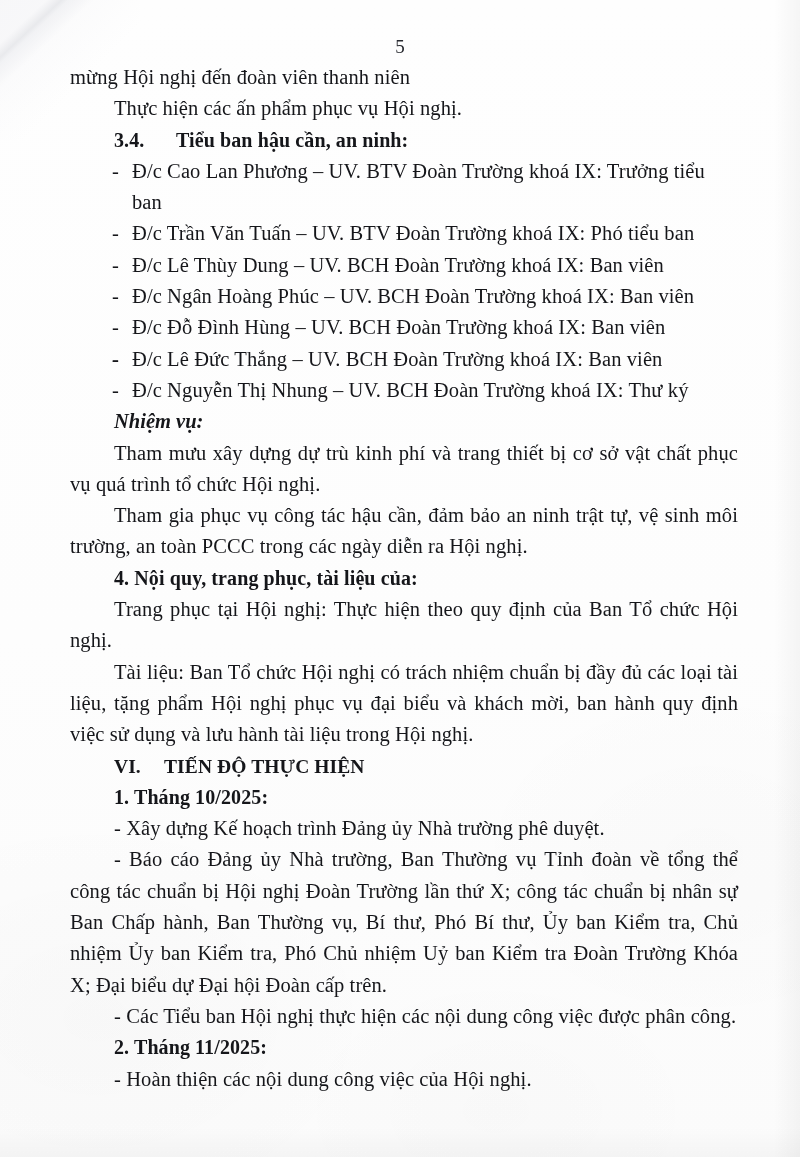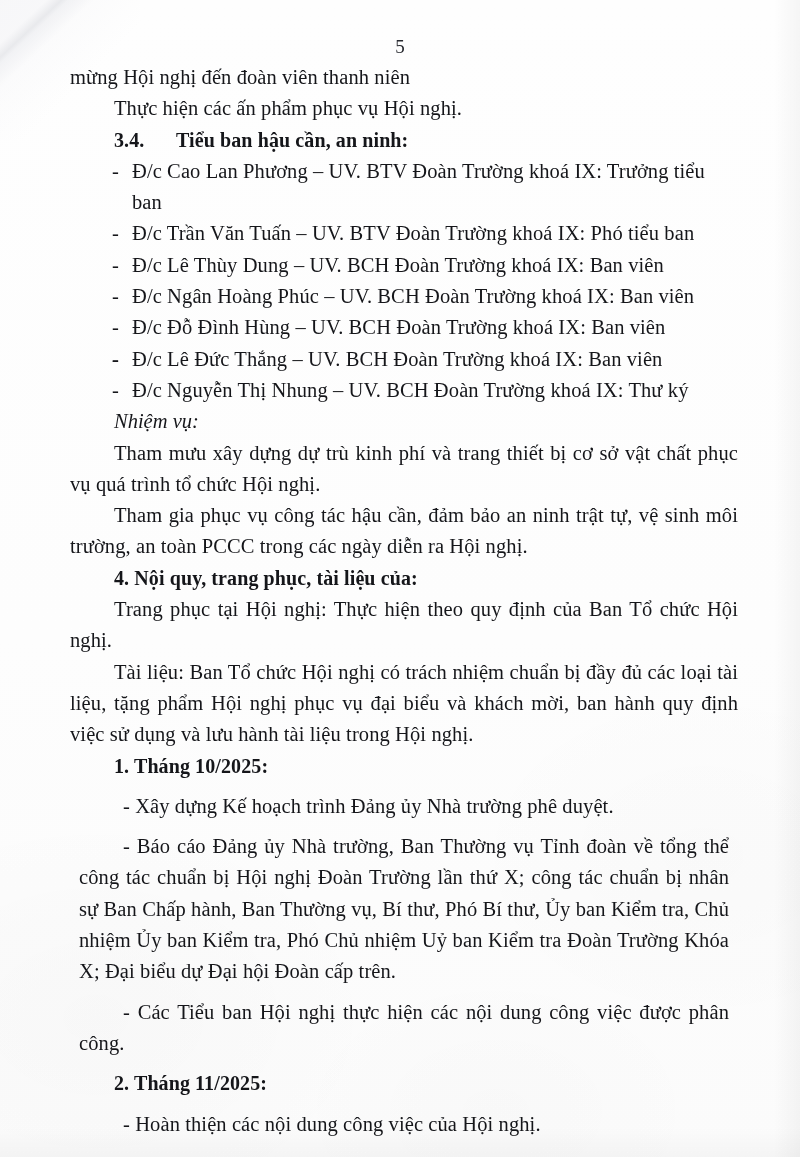--- a/index.html
+++ b/index.html
@@ -81,21 +81,21 @@
   }
 
   .flow {
     position: absolute;
     left: 4px;
     top: 62px;
     width: 668px;
   }
 
   p, div.line {
-    margin: 9px;
+    margin: 0;
   }
 
   .para {
     font-size: 20.5px;
     line-height: 31.3px;
     text-align: justify;
     text-justify: inter-word;
     letter-spacing: 0.1px;
     margin: 0;
   }
@@ -151,21 +151,21 @@
     text-align: justify;
     text-justify: inter-word;
     position: relative;
     text-indent: 44px;
   }
   .dashpara .dash-inline { }
 
   .nhiemvu {
     font-size: 20.5px;
     line-height: 31.3px;
-    font-weight: normal;
+    font-weight: bold;
     font-style: italic;
     padding-left: 44px;
     margin: 0;
   }
 </style>
 </head>
 <body>
 
 <div class="page">
 
@@ -225,20 +225,23 @@
       <p class="nhiemvu">Nhiệm vụ:</p>
 
       <p class="para indent">Tham mưu xây dựng dự trù kinh phí và trang thiết bị cơ sở vật chất phục vụ quá trình tổ chức Hội nghị.</p>
       <p class="para indent">Tham gia phục vụ công tác hậu cần, đảm bảo an ninh trật tự, vệ sinh môi trường, an toàn PCCC trong các ngày diễn ra Hội nghị.</p>
 
       <p class="subheading">4. Nội quy, trang phục, tài liệu của:</p>
 
       <p class="para indent">Trang phục tại Hội nghị: Thực hiện theo quy định của Ban Tổ chức Hội nghị.</p>
       <p class="para indent">Tài liệu: Ban Tổ chức Hội nghị có trách nhiệm chuẩn bị đầy đủ các loại tài liệu, tặng phẩm Hội nghị phục vụ đại biểu và khách mời, ban hành quy định việc sử dụng và lưu hành tài liệu trong Hội nghị.</p>
 
+      <p class="heading heading-vi">
+        <span class="num">VI.</span><span>TIẾN ĐỘ THỰC HIỆN</span>
+      </p>
 
       <p class="subheading">1. Tháng 10/2025:</p>
 
       <p class="dashpara"><span class="dash-inline">-</span> <span>Xây dựng Kế hoạch trình Đảng ủy Nhà trường phê duyệt.</span></p>
 
       <p class="dashpara"><span class="dash-inline">-</span> <span>Báo cáo Đảng ủy Nhà trường, Ban Thường vụ Tỉnh đoàn về tổng thể công tác chuẩn bị Hội nghị Đoàn Trường lần thứ X; công tác chuẩn bị nhân sự Ban Chấp hành, Ban Thường vụ, Bí thư, Phó Bí thư, Ủy ban Kiểm tra, Chủ nhiệm Ủy ban Kiểm tra, Phó Chủ nhiệm Uỷ ban Kiểm tra Đoàn Trường Khóa X; Đại biểu dự Đại hội Đoàn cấp trên.</span></p>
 
       <p class="dashpara"><span class="dash-inline">-</span> <span>Các Tiểu ban Hội nghị thực hiện các nội dung công việc được phân công.</span></p>
 
       <p class="subheading">2. Tháng 11/2025:</p>

